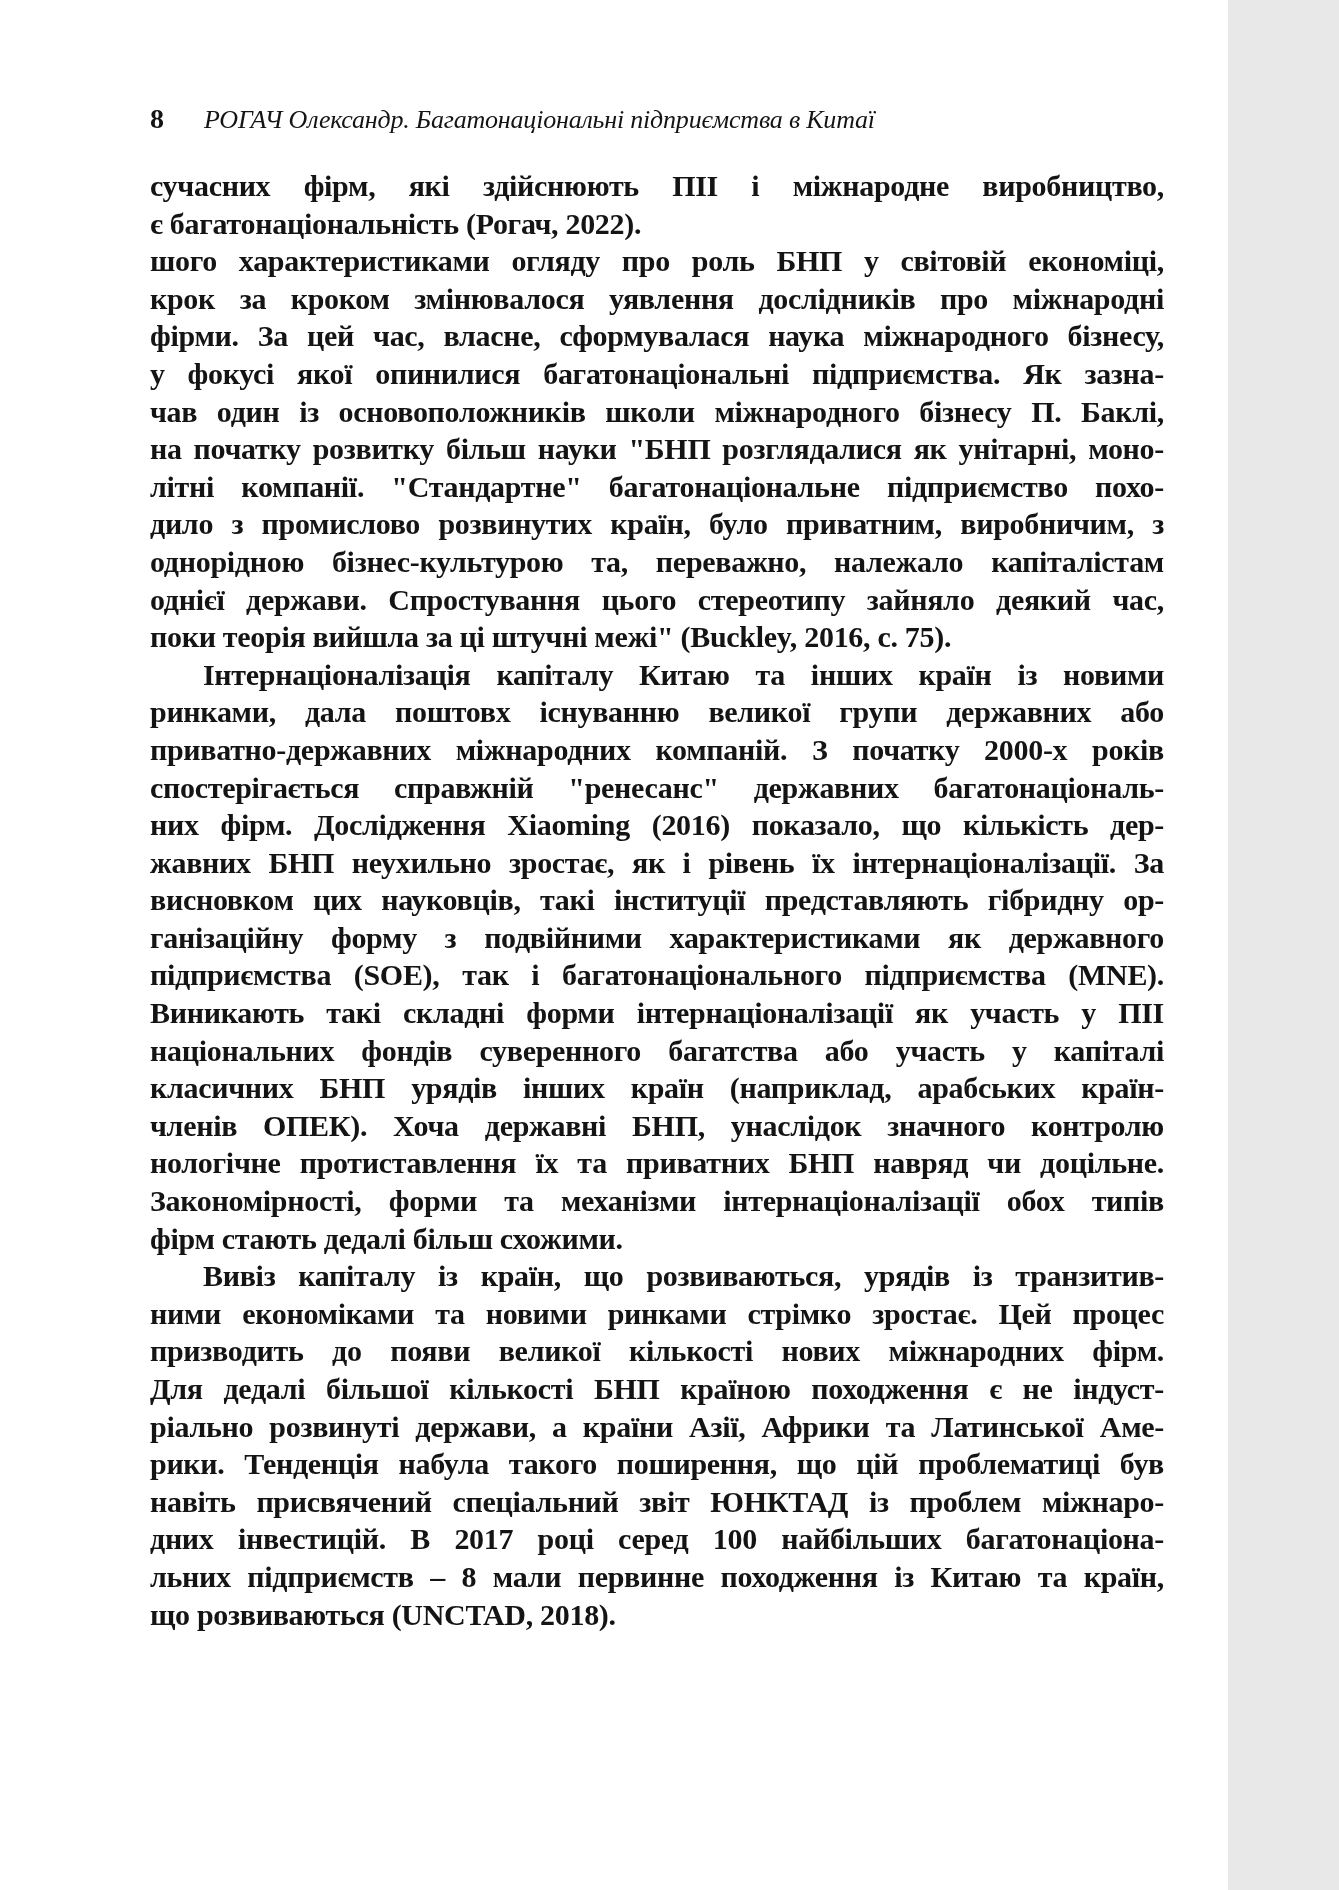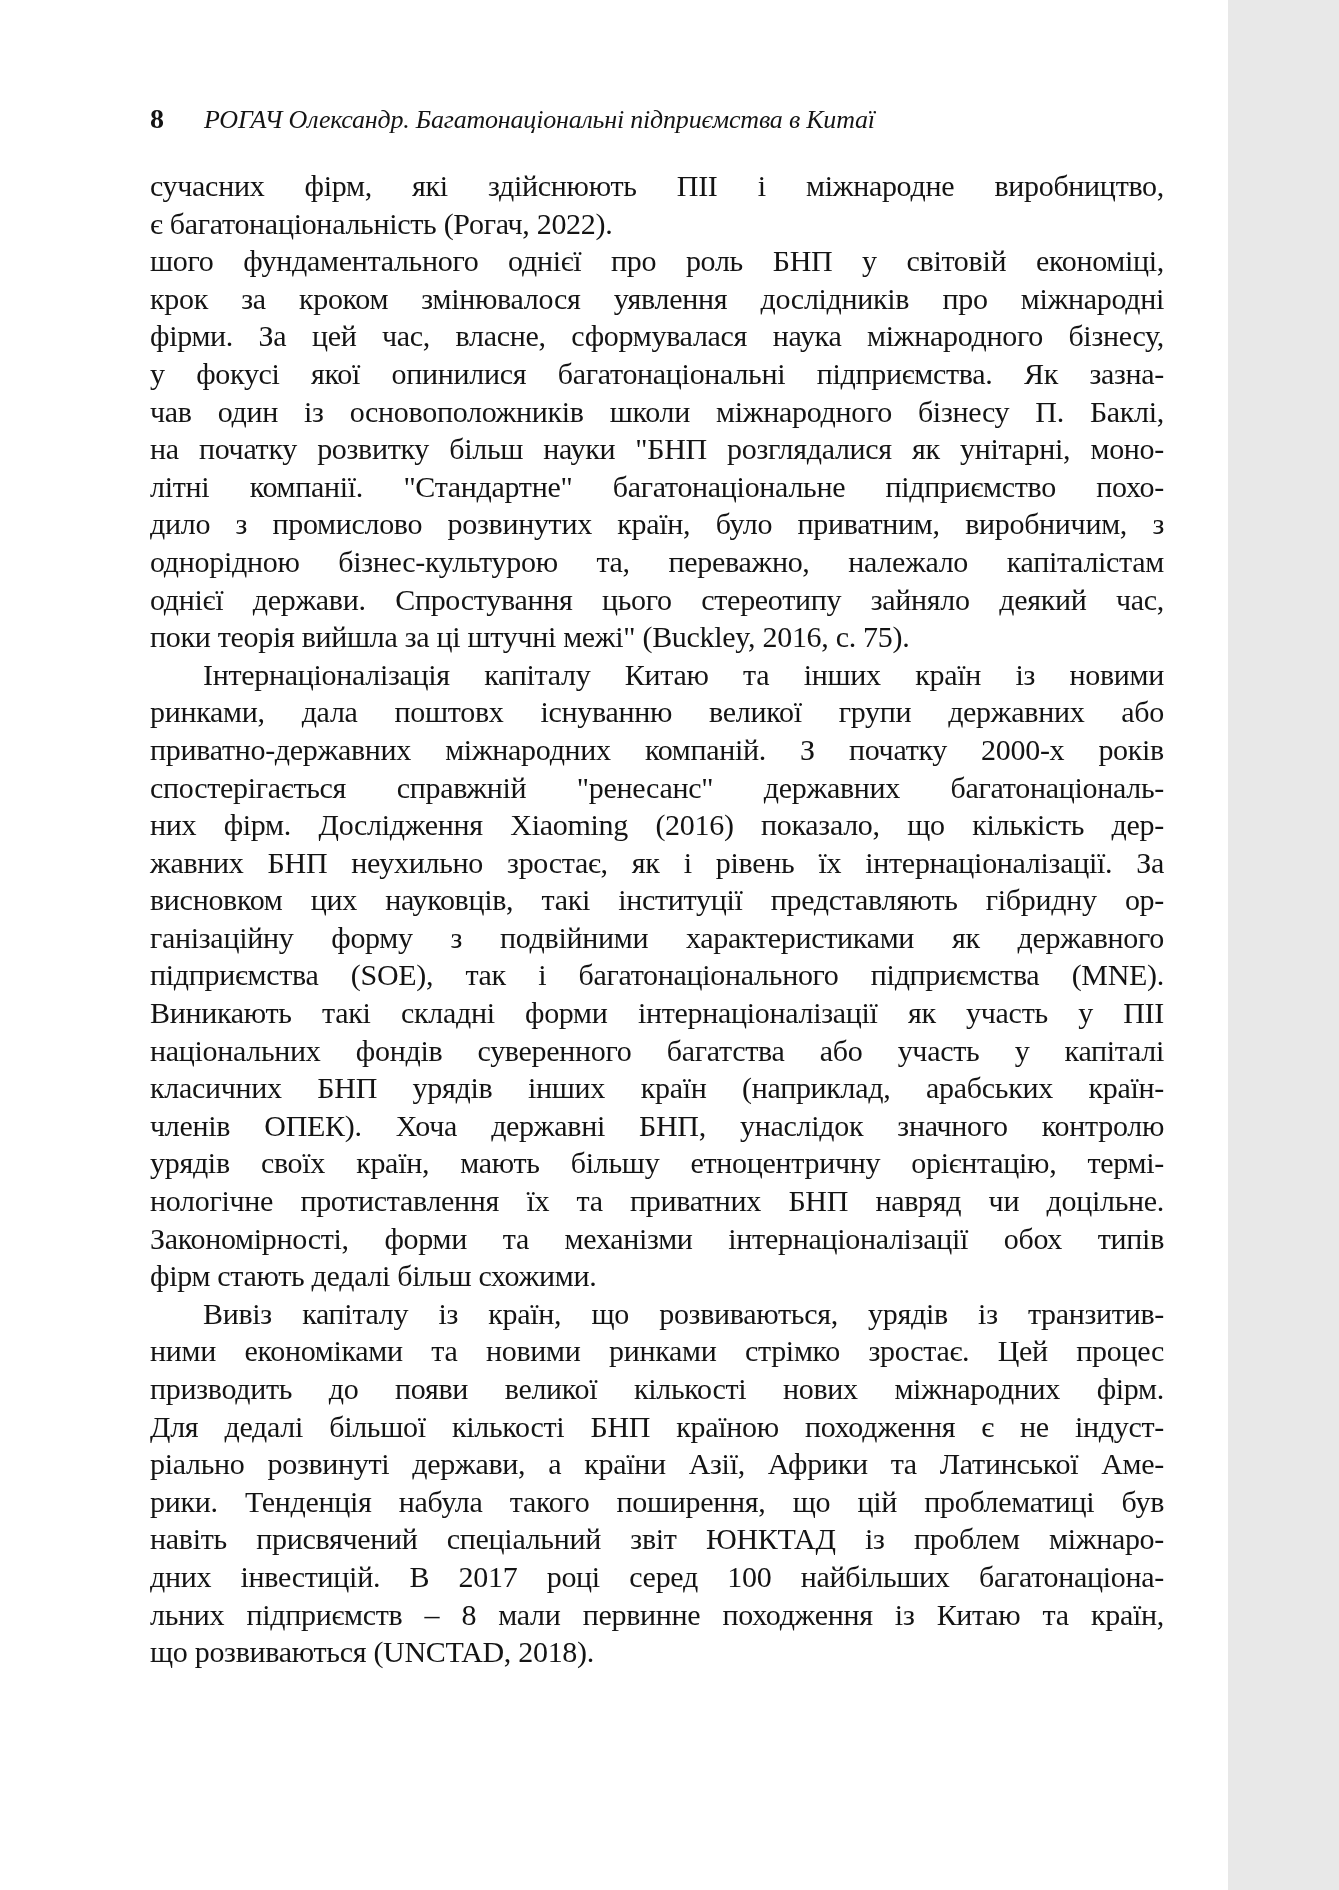--- a/index.html
+++ b/index.html
@@ -46,20 +46,21 @@
   }
   .para {
     margin: 0;
     padding: 0;
   }
   .line {
     text-align: justify;
     text-align-last: justify;
     height: 37.6px;
     overflow: visible;
+    font-weight: bold;
   }
   .line.last {
     text-align-last: left;
   }
   .line.indent {
     text-indent: 53px;
   }
 </style>
 </head>
 <body>
@@ -67,21 +68,21 @@
 <div class="page">
   <div class="page-header">
     <span class="page-number">8</span><span class="running-title">РОГАЧ Олександр. Багатонаціональні підприємства в Китаї</span>
   </div>
   <div class="body-text">
       <div class="para">
         <div class="line">сучасних фірм, які здійснюють ПІІ і міжнародне виробництво,</div>
         <div class="line last">є багатонаціональність (Рогач, 2022).</div>
       </div>
       <div class="para">
-        <div class="line">шого фундаментального однієї про роль БНП у світовій економіці,</div>
+        <div class="line">шого характеристиками огляду про роль БНП у світовій економіці,</div>
         <div class="line">крок за кроком змінювалося уявлення дослідників про міжнародні</div>
         <div class="line">фірми. За цей час, власне, сформувалася наука міжнародного бізнесу,</div>
         <div class="line">у фокусі якої опинилися багатонаціональні підприємства. Як зазна-</div>
         <div class="line">чав один із основоположників школи міжнародного бізнесу П. Баклі,</div>
         <div class="line">на початку розвитку більш науки "БНП розглядалися як унітарні, моно-</div>
         <div class="line">літні компанії. "Стандартне" багатонаціональне підприємство похо-</div>
         <div class="line">дило з промислово розвинутих країн, було приватним, виробничим, з</div>
         <div class="line">однорідною бізнес-культурою та, переважно, належало капіталістам</div>
         <div class="line">однієї держави. Спростування цього стереотипу зайняло деякий час,</div>
         <div class="line last">поки теорія вийшла за ці штучні межі" (Buckley, 2016, с. 75).</div>
@@ -93,21 +94,20 @@
         <div class="line">спостерігається справжній "ренесанс" державних багатонаціональ-</div>
         <div class="line">них фірм. Дослідження Xiaoming (2016) показало, що кількість дер-</div>
         <div class="line">жавних БНП неухильно зростає, як і рівень їх інтернаціоналізації. За</div>
         <div class="line">висновком цих науковців, такі інституції представляють гібридну ор-</div>
         <div class="line">ганізаційну форму з подвійними характеристиками як державного</div>
         <div class="line">підприємства (SOE), так і багатонаціонального підприємства (MNE).</div>
         <div class="line">Виникають такі складні форми інтернаціоналізації як участь у ПІІ</div>
         <div class="line">національних фондів суверенного багатства або участь у капіталі</div>
         <div class="line">класичних БНП урядів інших країн (наприклад, арабських країн-</div>
         <div class="line">членів ОПЕК). Хоча державні БНП, унаслідок значного контролю</div>
-        <div class="line">урядів своїх країн, мають більшу етноцентричну орієнтацію, термі-</div>
         <div class="line">нологічне протиставлення їх та приватних БНП навряд чи доцільне.</div>
         <div class="line">Закономірності, форми та механізми інтернаціоналізації обох типів</div>
         <div class="line last">фірм стають дедалі більш схожими.</div>
       </div>
       <div class="para">
         <div class="line indent">Вивіз капіталу із країн, що розвиваються, урядів із транзитив-</div>
         <div class="line">ними економіками та новими ринками стрімко зростає. Цей процес</div>
         <div class="line">призводить до появи великої кількості нових міжнародних фірм.</div>
         <div class="line">Для дедалі більшої кількості БНП країною походження є не індуст-</div>
         <div class="line">ріально розвинуті держави, а країни Азії, Африки та Латинської Аме-</div>

